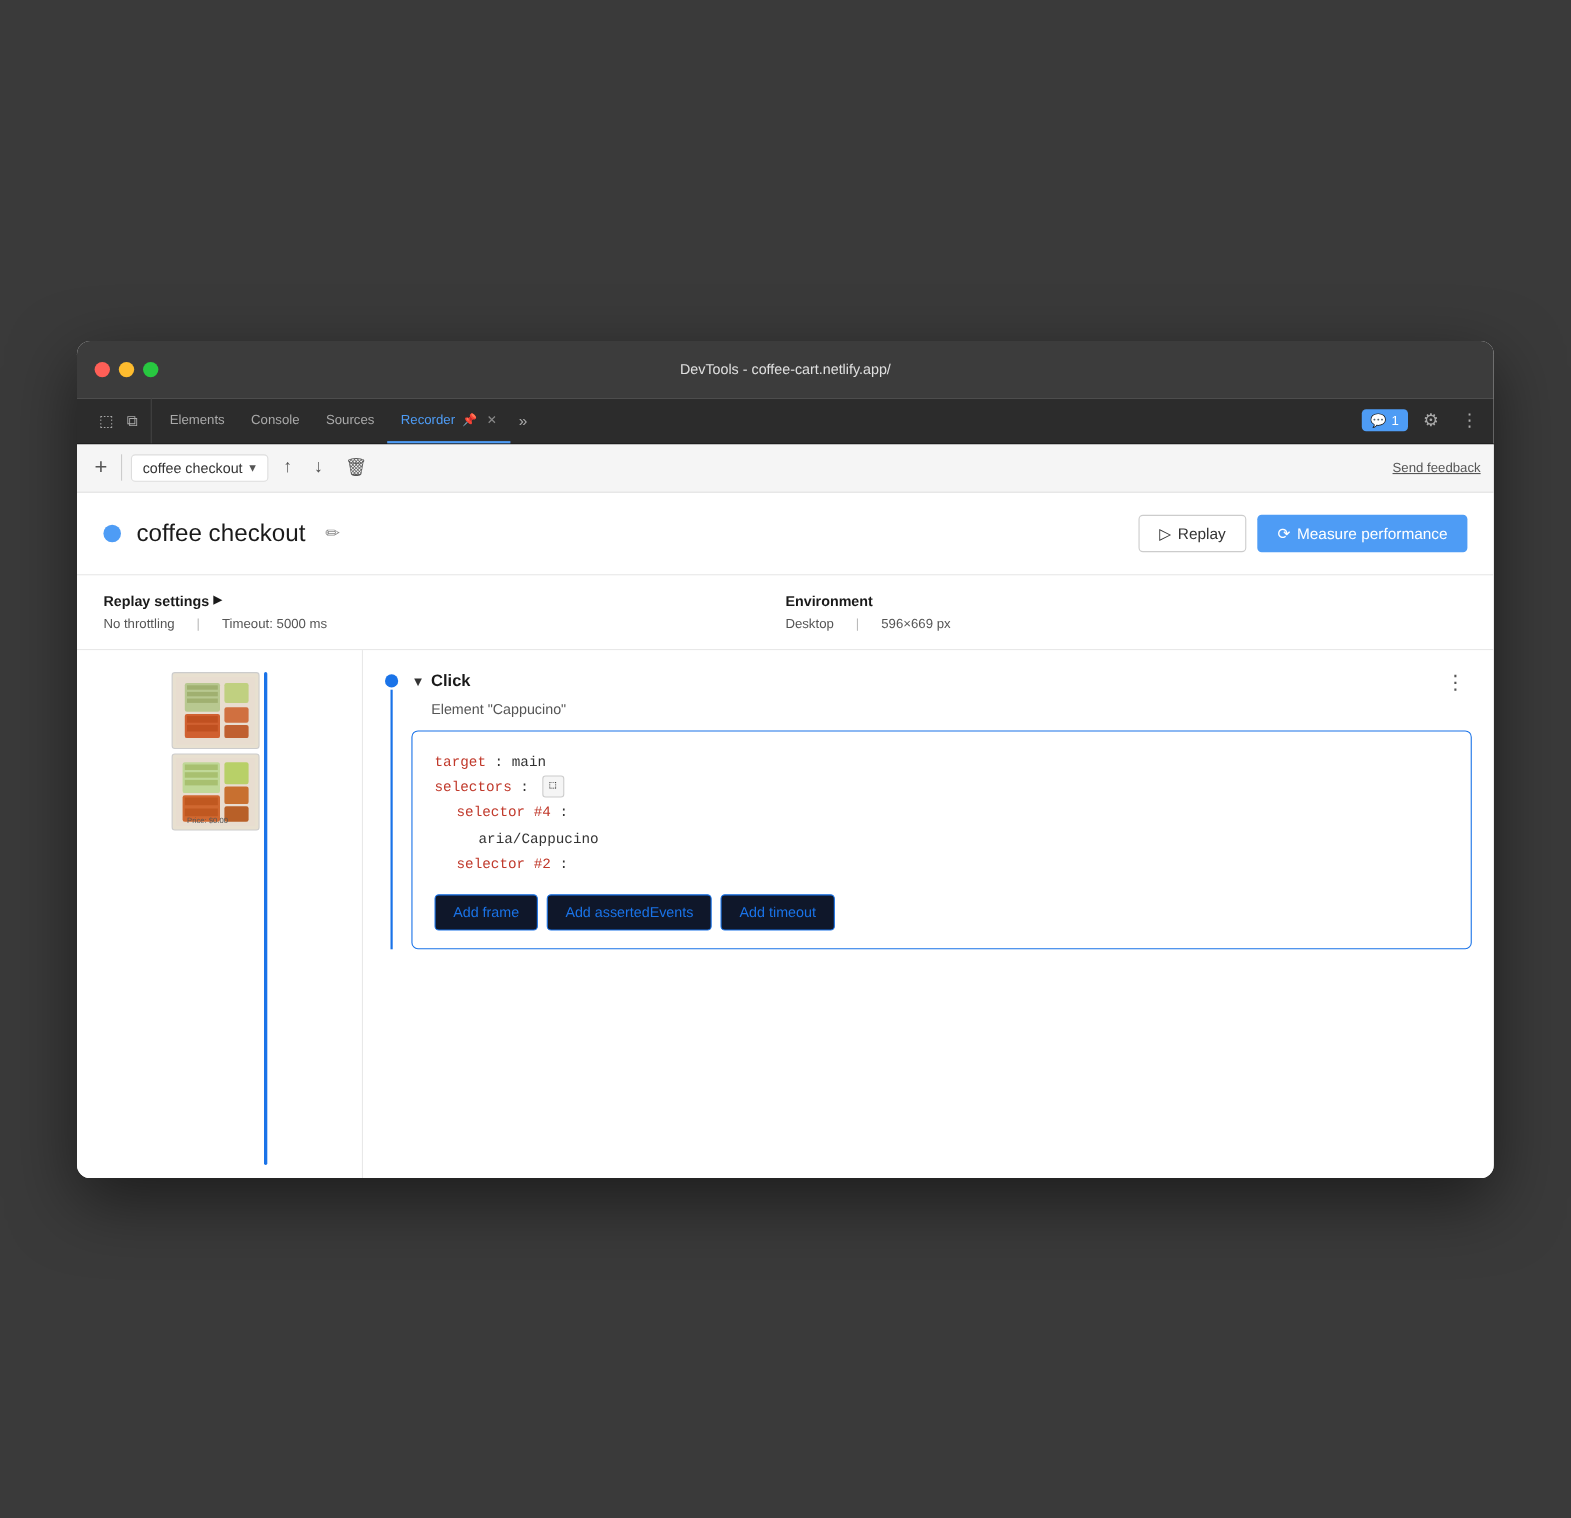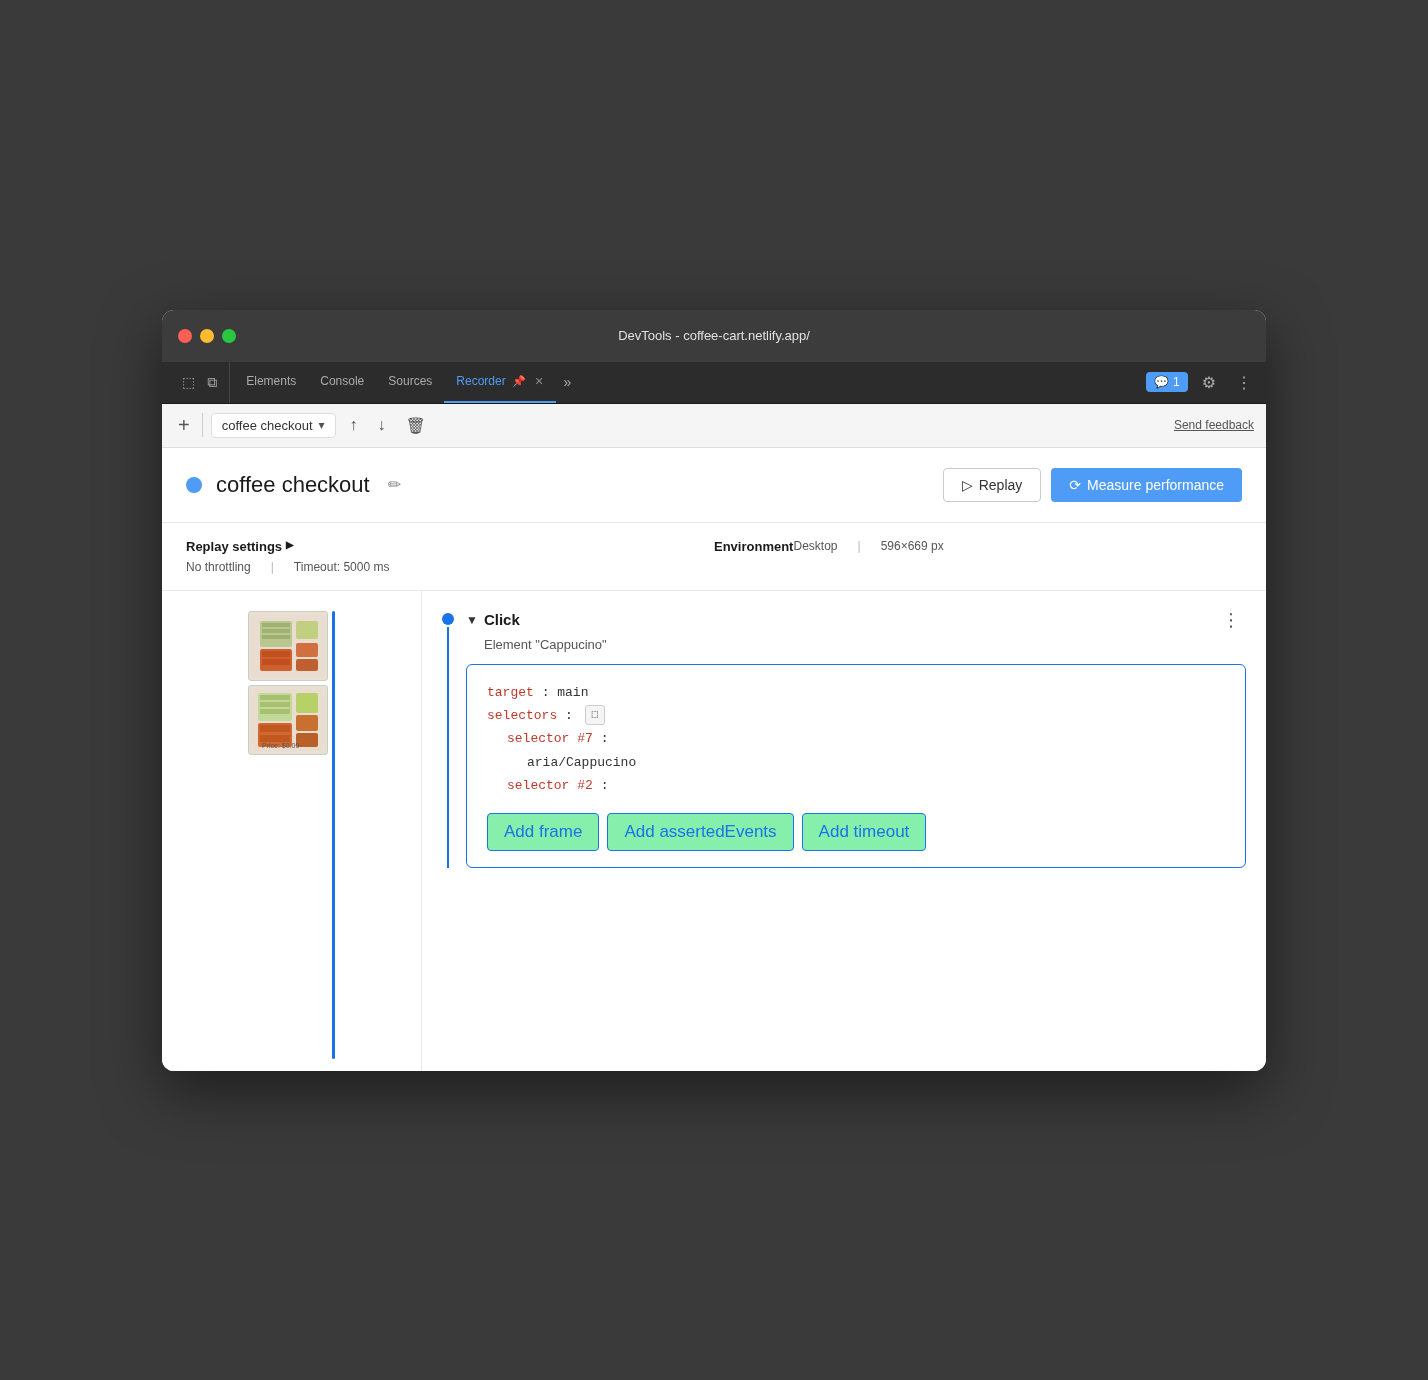--- a/index.html
+++ b/index.html
@@ -5,21 +5,21 @@
     * { box-sizing: border-box; margin: 0; padding: 0; }
     body {
       background: #3a3a3a;
       display: flex;
       justify-content: center;
       align-items: center;
       min-height: 100vh;
       font-family: -apple-system, BlinkMacSystemFont, 'Helvetica Neue', Arial, sans-serif;
     }
     .window {
-      width: 1104px;
+      width: 1288px;
       background: #f0f0f0;
       border-radius: 12px;
       overflow: hidden;
       box-shadow: 0 20px 60px rgba(0,0,0,0.5);
     }
     
     .titlebar {
       background: #3c3c3c;
       height: 52px;
       display: flex;
@@ -243,21 +243,21 @@
       padding: 16px 24px;
       border-bottom: 1px solid #e8e8e8;
       gap: 0;
     }
     .settings-left {
       flex: 1;
     }
     .settings-right {
       flex: 1;
       display: flex;
-      flex-direction: row;
+      flex-direction: column;
       align-items: flex-start;
     }
     .settings-section-title {
       font-size: 13px;
       font-weight: 600;
       color: #1a1a1a;
       display: flex;
       align-items: flex-start;
       gap: 4px;
       margin-bottom: 6px;
@@ -396,24 +396,24 @@
     }
     
     .action-buttons {
       display: flex;
       gap: 8px;
       margin-top: 16px;
     }
     .action-btn {
       padding: 8px 16px;
       border: 1px solid #1a73e8;
-      background: #86efac;
+      background: #0f172a;
       color: #1a73e8;
       border-radius: 4px;
-      font-size: 17px;
+      font-size: 13px;
       font-weight: 500;
       cursor: pointer;
     }
   </style>
 </head>
 <body>
 
 <div class="window">
 
   <div class="titlebar">
@@ -571,21 +571,21 @@
                 <span class="code-key">target</span>
                 <span class="code-value">: </span>
                 <span class="code-value">main</span>
               </div>
               <div>
                 <span class="code-key">selectors</span>
                 <span class="code-value">: </span>
                 <span class="selector-icon">⬚</span>
               </div>
               <div class="code-indent1">
-                <span class="code-key">selector #7</span>
+                <span class="code-key">selector #4</span>
                 <span class="code-value">:</span>
               </div>
               <div class="code-indent2">
                 <span class="code-value">aria/Cappucino</span>
               </div>
               <div class="code-indent1">
                 <span class="code-key">selector #2</span>
                 <span class="code-value">:</span>
               </div>
 

